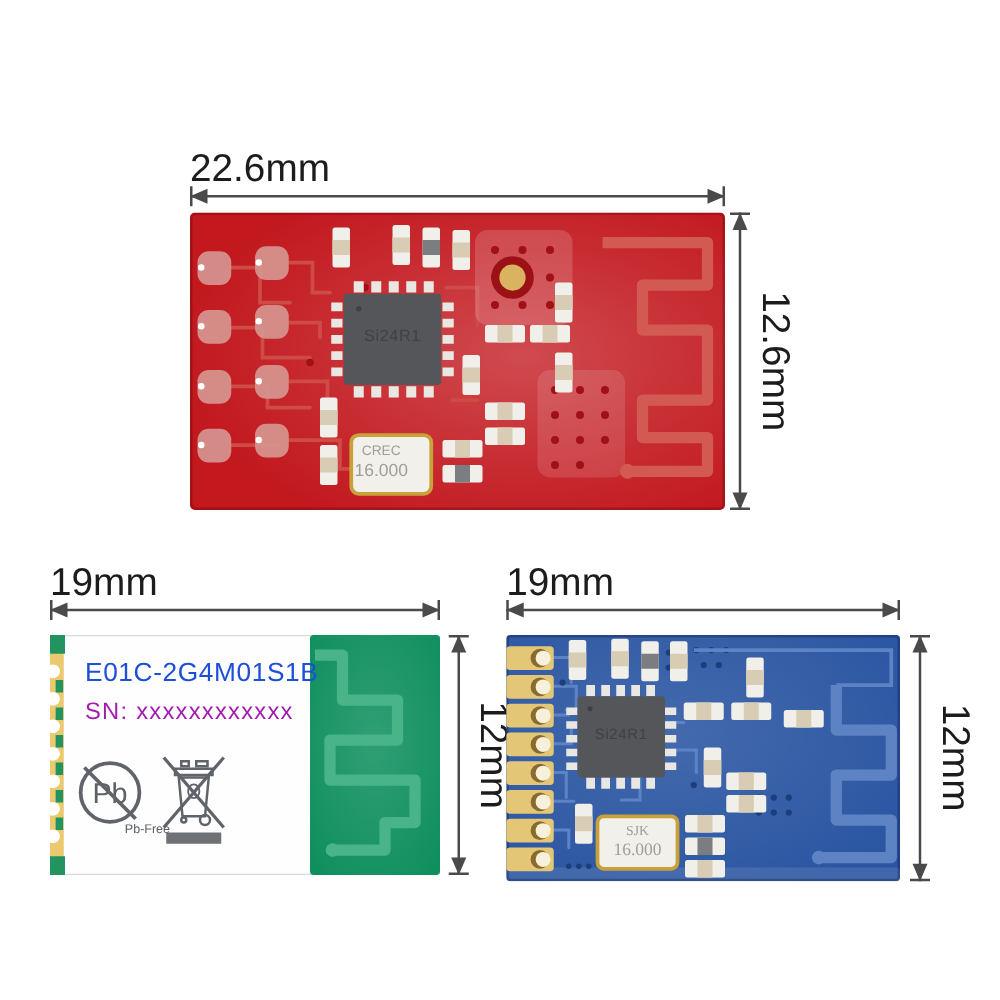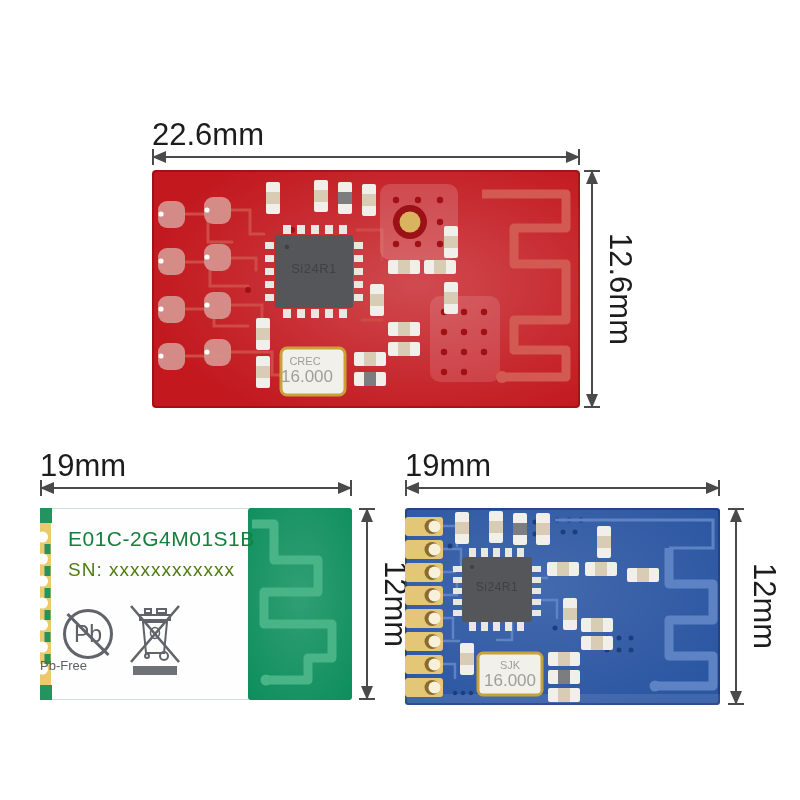--- a/index.html
+++ b/index.html
@@ -28,30 +28,30 @@
   .tick.start{left:0;} .tick.end{right:0;}
   .tick-h{position:absolute;height:2px;width:16px;left:-7px;background:var(--dim-line,#4a4a4a);}
   .tick-h.start{top:0;} .tick-h.end{bottom:0;}
   
   .board{position:absolute;}
   .board svg{display:block;}
   
   .chip-label{position:absolute;text-align:center;font-size:13px;color:#404145;
               letter-spacing:0.5px;}
   .crystal-label{position:absolute;text-align:center;color:#9e9e9a;line-height:15px;}
-  .crystal-l1{font-size:11px;} .crystal-l2{font-size:17px;}
-  .model-text{position:absolute;font-size:21px;color:#15803d;letter-spacing:0.5px;}
-  .serial-text{position:absolute;font-size:19px;color:#4d7c0f;letter-spacing:1px;}
+  .crystal-l1{font-size:11px;} .crystal-l2{font-size:14px;}
+  .model-text{position:absolute;font-size:21px;color:#1d4ed8;letter-spacing:0.5px;}
+  .serial-text{position:absolute;font-size:19px;color:#a21caf;letter-spacing:1px;}
   
   .pb-circle{position:absolute;width:44px;height:44px;border:3px solid #60646a;border-radius:50%;
              display:flex;align-items:center;justify-content:center;}
   .pb-circle::after{content:"";position:absolute;width:58px;height:3px;background:#60646a;
                     left:-7px;top:20.5px;transform:rotate(45deg);}
   .pb-text{font-size:23px;color:#5d6166;}
-  .pb-free{position:absolute;width:96px;text-align:left;font-size:13px;color:#5b6065;}
+  .pb-free{position:absolute;width:96px;text-align:right;font-size:10px;color:#5b6065;}
 </style>
 </head>
 <body>
 
 <div id="canvas">
 
   <svg width="0" height="0" style="position:absolute">
     <defs>
       <g id="comp-v">
           <rect width="14" height="32" rx="2" fill="#f1efe9"></rect>
@@ -446,19 +446,19 @@
         <use href="#comp-h" x="176" y="110"></use>
           <use href="#comp-h" x="176" y="128"></use>
         <use href="#comp-h" x="143" y="144"></use>
           <use href="#comp-hd" x="143" y="162"></use>
           <use href="#comp-h" x="143" y="180"></use>
         <use href="#comp-v" x="55" y="135"></use>
           <use href="#comp-h" x="222" y="60"></use>
       </g>
     </svg>
     <div class="chip-label" style="left:57px;top:72px;width:70px;font-size:12px;">Si24R1</div>
-    <div class="crystal-label" style="left:73px;top:150px;width:64px;">
+    <div class="crystal-label" style="left:73px;top:150px;width:64px;font-family:Liberation Serif, serif;">
       <div class="crystal-l1">SJK</div>
       <div class="crystal-l2">16.000</div>
     </div>
   </div>
 
 </div>
 
 </body></html>

